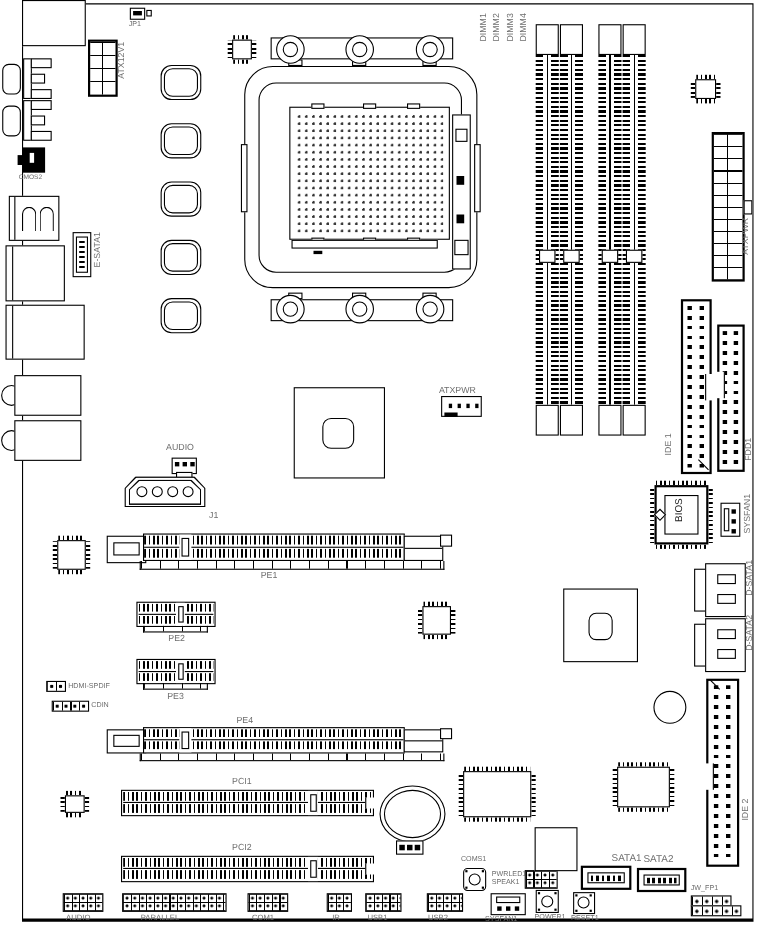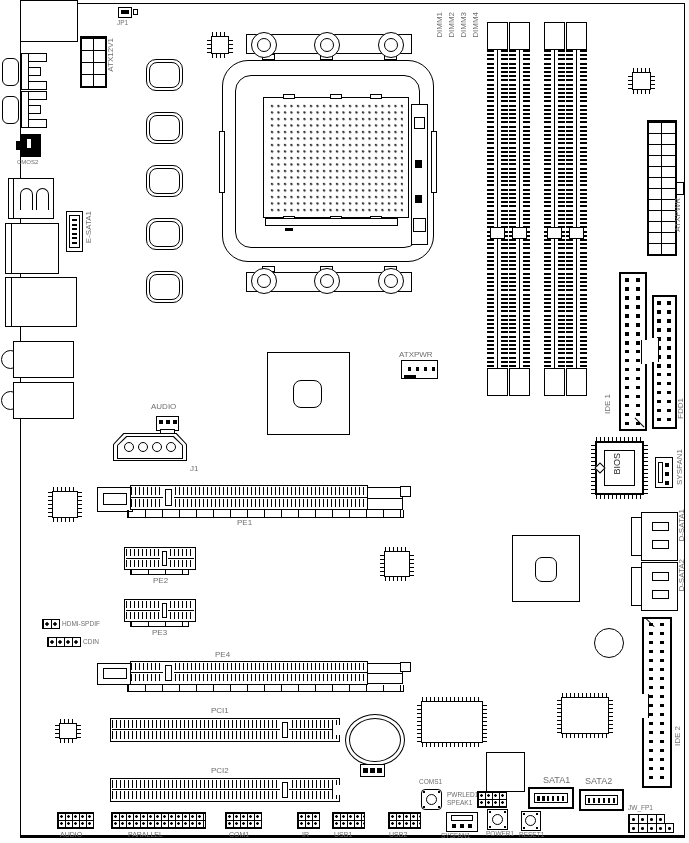--- a/index.html
+++ b/index.html
@@ -277,21 +277,21 @@
   <div class="pcol" style="left:649px;top:623px;height:159px"></div>
   <div class="pcol" style="left:660px;top:623px;height:159px"></div>
   <div class="a" style="left:640px;top:694px;width:8px;height:24px;background:#fff;border-right:1px solid #000"></div>
   <div class="blk" style="left:644px;top:622px;width:12px;height:1px;transform:rotate(45deg)"></div>
   <div class="lbl v" style="left:674px;top:726px">IDE 2</div>
 
   <div class="lbl s" style="left:628px;top:805px">JW_FP1</div>
   <div class="hdr9" style="left:628px;top:814px;width:37px;height:10px"></div>
   <div class="hdr9" style="left:628px;top:823px;width:46px;height:10px"></div>
 
-  <div class="lbl b" style="left:543px;top:776px">SATA1</div>
+  <div class="lbl b" style="left:556px;top:776px">SATA1</div>
   <div class="bd2" style="left:528px;top:787px;width:46px;height:22px"></div>
   <div class="bd" style="left:534px;top:793px;width:34px;height:10px"></div>
   <div class="a" style="left:537px;top:796px;width:28px;height:5px;background:repeating-linear-gradient(90deg,#000 0 2.5px,transparent 2.5px 5px)"></div>
   <div class="lbl b" style="left:585px;top:777px">SATA2</div>
   <div class="bd2" style="left:579px;top:789px;width:45px;height:22px"></div>
   <div class="bd" style="left:585px;top:795px;width:33px;height:10px"></div>
   <div class="a" style="left:588px;top:798px;width:27px;height:5px;background:repeating-linear-gradient(90deg,#000 0 2.5px,transparent 2.5px 5px)"></div>
 
   <div class="lbl s" style="left:419px;top:779px">COMS1</div>
   <div class="bd" style="left:421px;top:789px;width:21px;height:21px;border-radius:4px;border-width:1.5px"></div>

